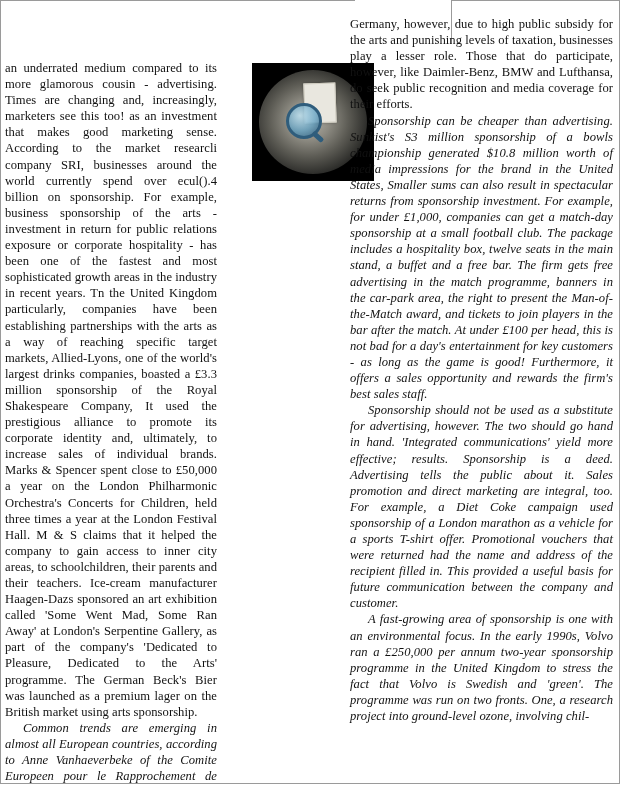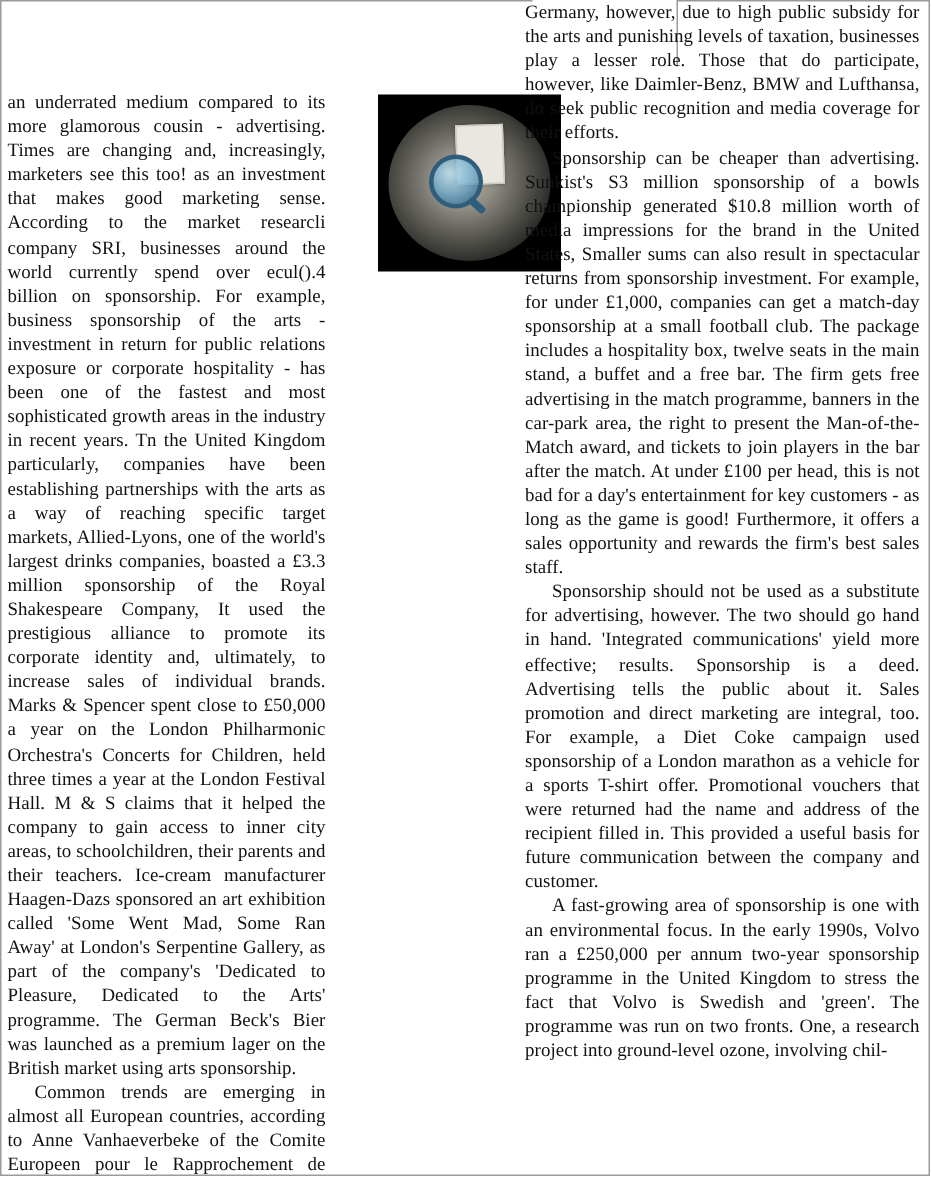--- a/index.html
+++ b/index.html
@@ -52,20 +52,21 @@
     margin: 0;
     text-align: justify;
     text-justify: inter-word;
     font-size: 12.6px;
     line-height: 16.1px;
     letter-spacing: 0.05px;
     hyphens: manual;
   }
   .col p.indent {
     text-indent: 18px;
+    font-style: italic;
   }
   .col p + p {
     margin-top: 0;
   }
   
   .figure-wrap {
     position: absolute;
     left: 222px;
     top: 0px;
     width: 124px;
@@ -134,21 +135,21 @@
     top: 27px;
     width: 13px;
     height: 5px;
     background: #2f5d7c;
     transform: rotate(42deg);
     transform-origin: left center;
     border-radius: 2px;
   }
   
   .col-right {
-    padding-top: 0;
+    padding-top: 16px;
   }
 </style>
 </head>
 <body>
 
 <div class="page">
 
   <div class="page-border"></div>
 
   <div class="figure-wrap">

